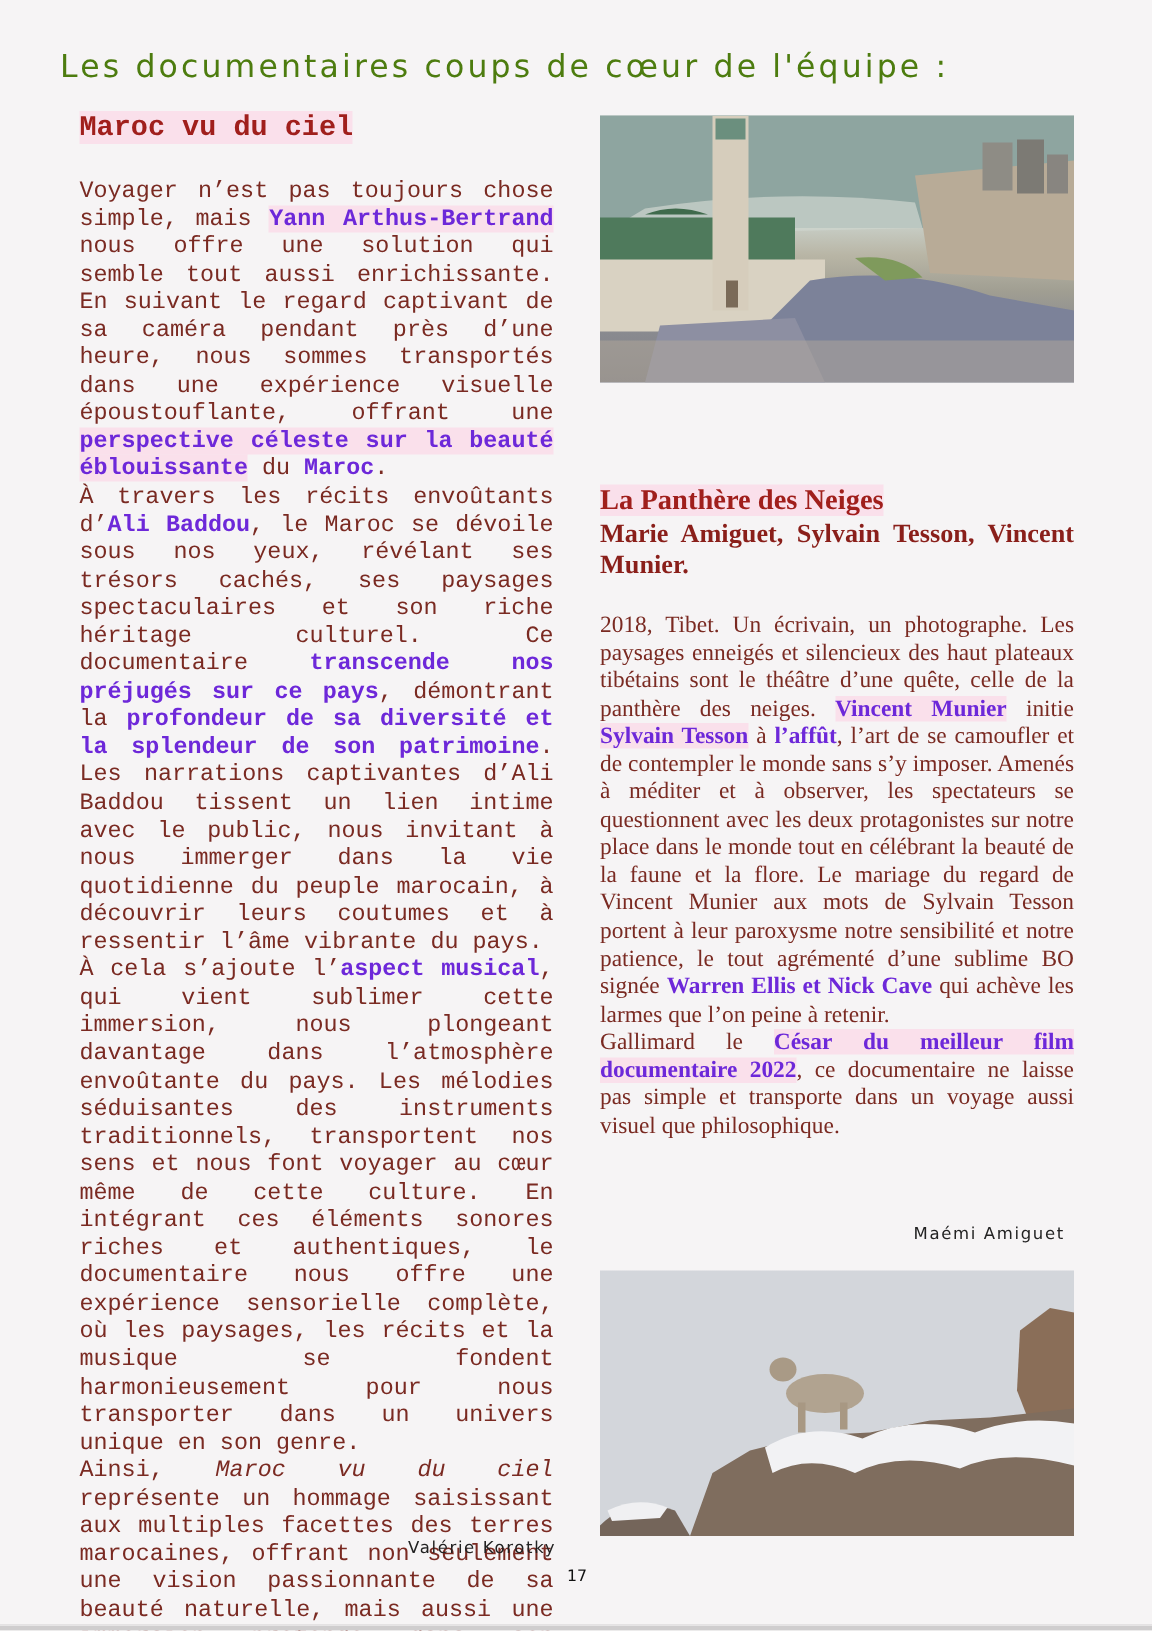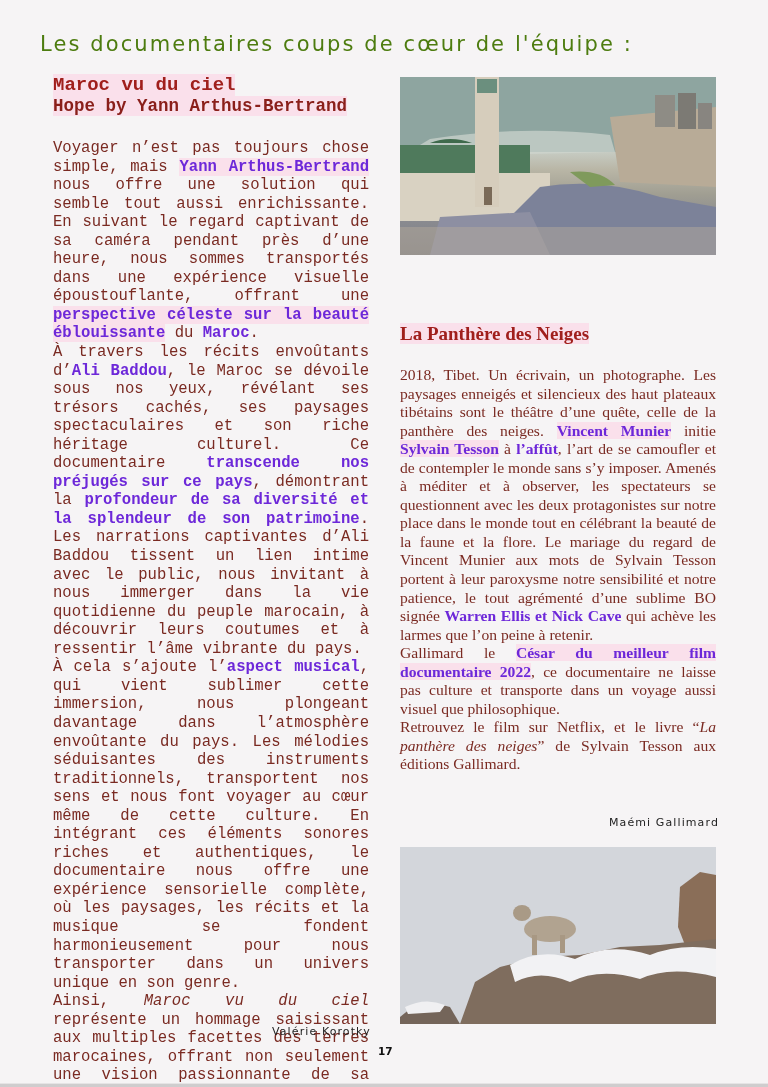--- a/index.html
+++ b/index.html
@@ -44,21 +44,21 @@
     .hl { background: rgba(255, 200, 225, 0.45); }
     .author {
       position: absolute;
       font-family: "DejaVu Sans", sans-serif;
       font-size: 11px; letter-spacing: 1.1px; color: #222;
     }
     .author-left { left: 272px; top: 1025px; }
     .author-right { left: 609px; top: 816px; }
     .page-number {
       position: absolute; left: 378px; top: 1045px;
-      font-family: "DejaVu Sans", sans-serif; font-weight: bold;
+      font-family: "DejaVu Sans", sans-serif; font-weight: normal;
       font-size: 10.5px; color: #111;
     }
     .photo {
       position: absolute; overflow: hidden;
     }
     .photo-morocco {
       left: 400px; top: 77px; width: 316px; height: 178px;
       background: linear-gradient(180deg, #8fa5a0 0%, #9aafa9 28%, #c9d0c9 40%, #b9b6a6 52%, #a09e92 66%, #8a8b90 80%, #7f7f86 100%);
     }
     .photo-leopard {
@@ -66,21 +66,20 @@
       background: linear-gradient(180deg, #d6d9de 0%, #cfd3d8 50%, #c4c7cc 100%);
     }
   </style>
 </head>
 <body>
 
 <h1 class="main-heading">Les documentaires coups de cœur de l'équipe :</h1>
 
 <div class="col col-left">
   <h2 class="title"><span class="hl">Maroc vu du ciel</span></h2>
-  <h3 class="subtitle"><span class="hl">Hope by Yann Arthus-Bertrand</span></h3>
   <div class="spacer"></div>
   <p><span>Voyager n’est pas toujours chose simple, mais </span><b class="hl">Yann Arthus-Bertrand</b><span> nous offre une solution qui semble tout aussi enrichissante. En suivant le regard captivant de sa caméra pendant près d’une heure, nous sommes transportés dans une expérience visuelle époustouflante, offrant une </span><b class="hl">perspective céleste sur la beauté éblouissante</b><span> du </span><b>Maroc</b><span>.</span></p>
   <p><span>À travers les récits envoûtants d’</span><b>Ali Baddou</b><span>, le Maroc se dévoile sous nos yeux, révélant ses trésors cachés, ses paysages spectaculaires et son riche héritage culturel. Ce documentaire </span><b>transcende nos préjugés sur ce pays</b><span>, démontrant la </span><b>profondeur de sa diversité et la splendeur de son patrimoine</b><span>. Les narrations captivantes d’Ali Baddou tissent un lien intime avec le public, nous invitant à nous immerger dans la vie quotidienne du peuple marocain, à découvrir leurs coutumes et à ressentir l’âme vibrante du pays.</span></p>
   <p><span>À cela s’ajoute l’</span><b>aspect musical</b><span>, qui vient sublimer cette immersion, nous plongeant davantage dans l’atmosphère envoûtante du pays. Les mélodies séduisantes des instruments traditionnels, transportent nos sens et nous font voyager au cœur même de cette culture. En intégrant ces éléments sonores riches et authentiques, le documentaire nous offre une expérience sensorielle complète, où les paysages, les récits et la musique se fondent harmonieusement pour nous transporter dans un univers unique en son genre.</span></p>
   <p><span>Ainsi, </span><i>Maroc vu du ciel</i><span> représente un hommage saisissant aux multiples facettes des terres marocaines, offrant non seulement une vision passionnante de sa beauté naturelle, mais aussi une immersion profonde dans son essence culturelle. En nous invitant à explorer le Maroc d’une manière nouvelle et innovante, Yann Arthus-Bertrand nous rappelle que le véritable voyage va bien au-delà des frontières géographiques, embrassant la diversité et la richesse des peuples et des lieux.</span></p>
   <p>À retrouver sur YouTube.</p>
 </div>
 <div class="author author-left">Valérie Korotky</div>
 
 <div class="photo photo-morocco">
@@ -99,26 +98,26 @@
     <rect x="84" y="110" width="8" height="18" fill="#7a6a58"></rect>
     <path d="M140,110 Q200,100 260,120 L316,130 L316,178 L120,178 L110,140 Z" fill="#7c8299"></path>
     <path d="M40,140 L130,135 L150,178 L30,178 Z" fill="#8d8fa2"></path>
     <path d="M170,95 Q200,92 215,108 L190,110 Z" fill="#7f9a5c"></path>
     <rect x="0" y="150" width="316" height="28" fill="#b7ad9c" opacity="0.45"></rect>
   </svg>
 </div>
 
 <div class="col col-right">
   <h2 class="title"><span class="hl">La Panthère des Neiges</span></h2>
+  <h3 class="subtitle">Marie Amiguet, Sylvain Tesson, Vincent Munier.</h3>
   <div class="spacer"></div>
   <p><span>2018, Tibet. Un écrivain, un photographe. Les paysages enneigés et silencieux des haut plateaux tibétains sont le théâtre d’une quête, celle de la panthère des neiges. </span><b class="hl">Vincent Munier</b><span> initie </span><b class="hl">Sylvain Tesson</b><span> à </span><b>l’affût</b><span>, l’art de se camoufler et de contempler le monde sans s’y imposer. Amenés à méditer et à observer, les spectateurs se questionnent avec les deux protagonistes sur notre place dans le monde tout en célébrant la beauté de la faune et la flore. Le mariage du regard de Vincent Munier aux mots de Sylvain Tesson portent à leur paroxysme notre sensibilité et notre patience, le tout agrémenté d’une sublime BO signée </span><b>Warren Ellis et Nick Cave</b><span> qui achève les larmes que l’on peine à retenir.</span></p>
-  <p><span>Gallimard le </span><b class="hl">César du meilleur film documentaire 2022</b><span>, ce documentaire ne laisse pas culture et transporte dans un voyage aussi visuel que philosophique.</span></p>
-  <p><span>Retrouvez le film sur Netflix, et le livre “</span><i>La panthère des neiges</i><span>” de Sylvain Tesson aux éditions Gallimard.</span></p>
+  <p><span>Gallimard le </span><b class="hl">César du meilleur film documentaire 2022</b><span>, ce documentaire ne laisse pas simple et transporte dans un voyage aussi visuel que philosophique.</span></p>
 </div>
-<div class="author author-right">Maémi Gallimard</div>
+<div class="author author-right">Maémi Amiguet</div>
 
 <div class="photo photo-leopard">
   <svg width="316" height="177" viewBox="0 0 316 177">
     <rect x="0" y="0" width="316" height="177" fill="#d3d6db"></rect>
     <path d="M280,40 L300,25 L316,28 L316,95 L285,98 L278,80 Z" fill="#8a6e58"></path>
     <path d="M60,177 L75,135 L100,120 L140,110 L180,108 L220,100 L260,98 L316,92 L316,177 Z" fill="#7f6d5e"></path>
     <path d="M110,118 Q140,100 175,112 Q210,95 250,108 Q280,96 316,102 L316,130 Q270,118 240,132 Q200,120 170,135 Q140,122 115,135 Z" fill="#f2f2f4"></path>
     <path d="M0,170 Q20,150 50,160 L60,177 L0,177 Z" fill="#74655a"></path>
     <path d="M5,160 Q25,150 45,158 L40,165 L8,167 Z" fill="#f0f0f2"></path>
     <ellipse cx="150" cy="82" rx="26" ry="13" fill="#b1a390"></ellipse>

